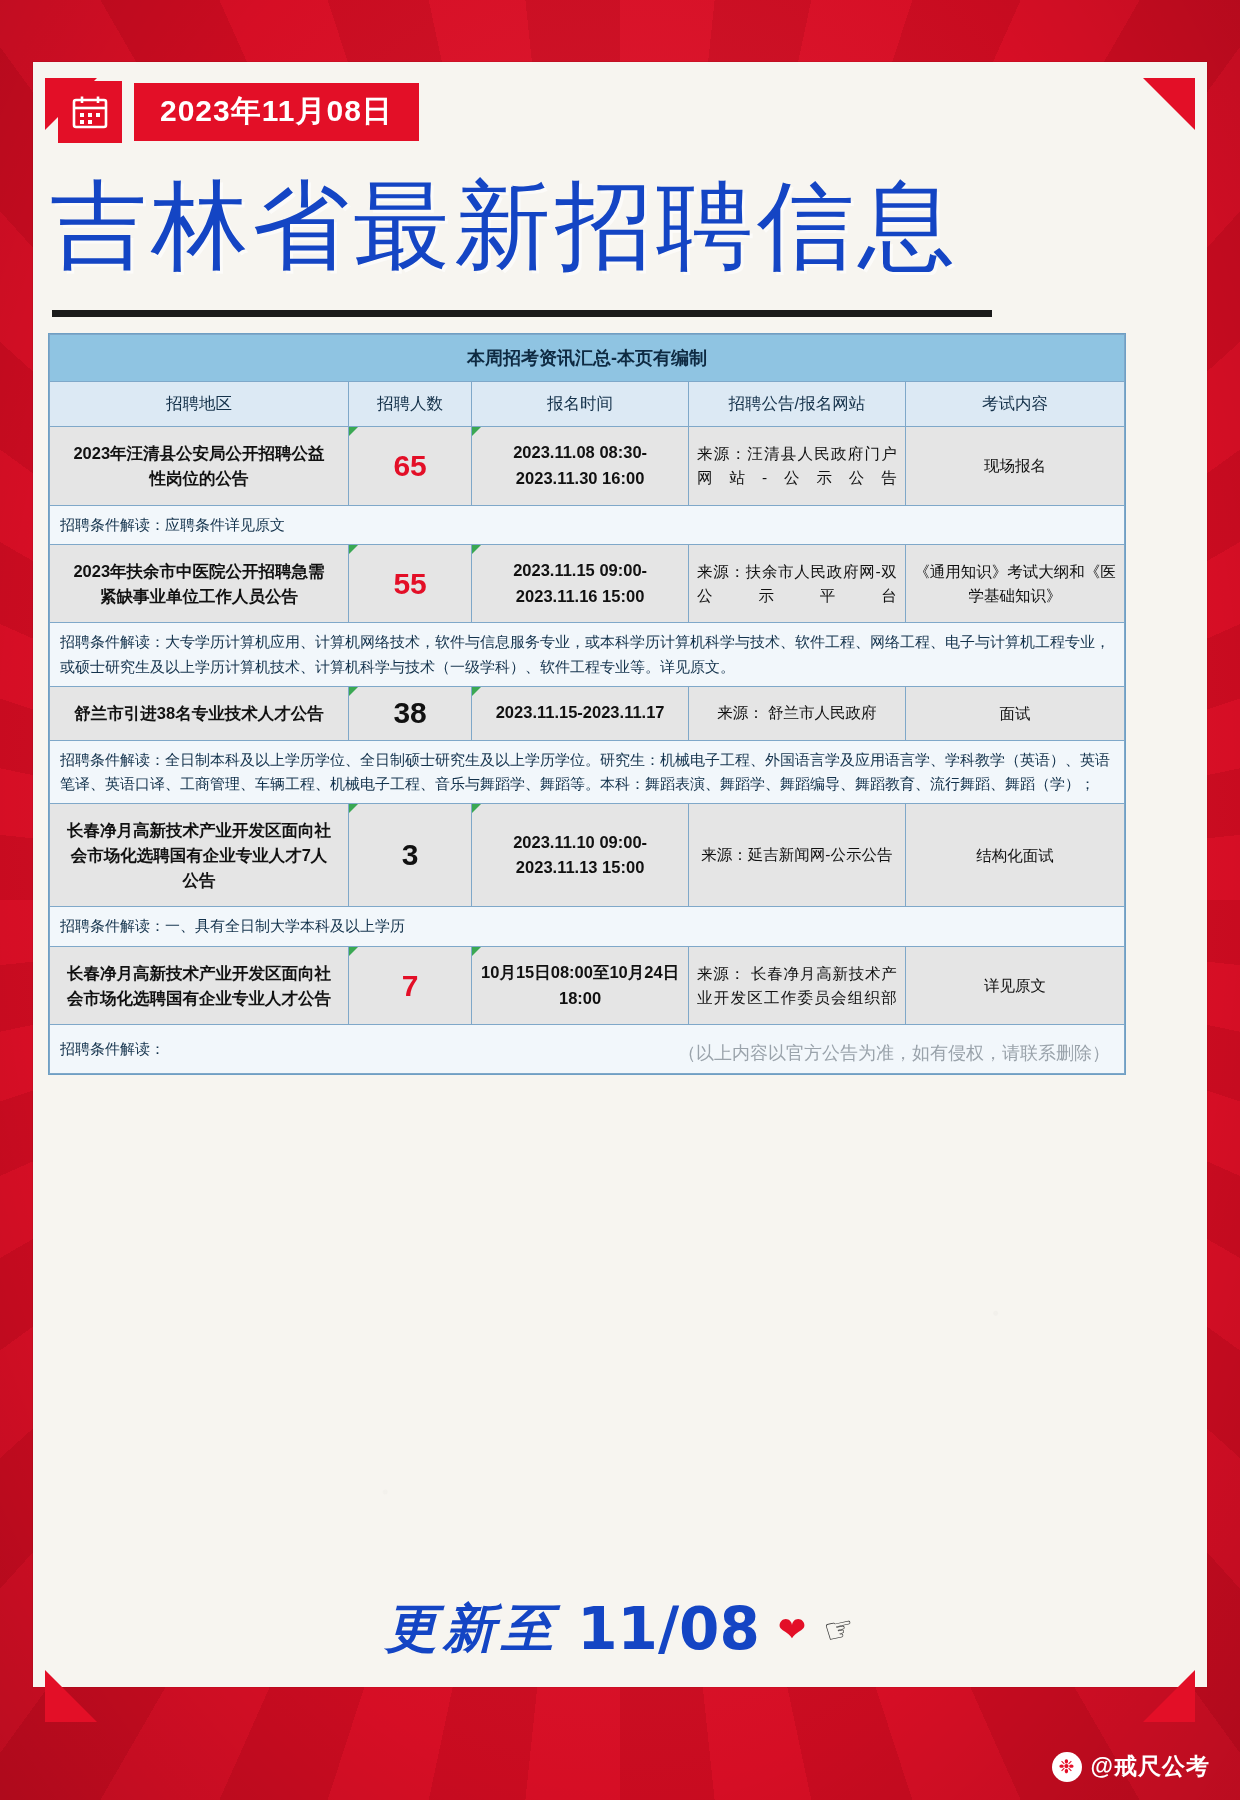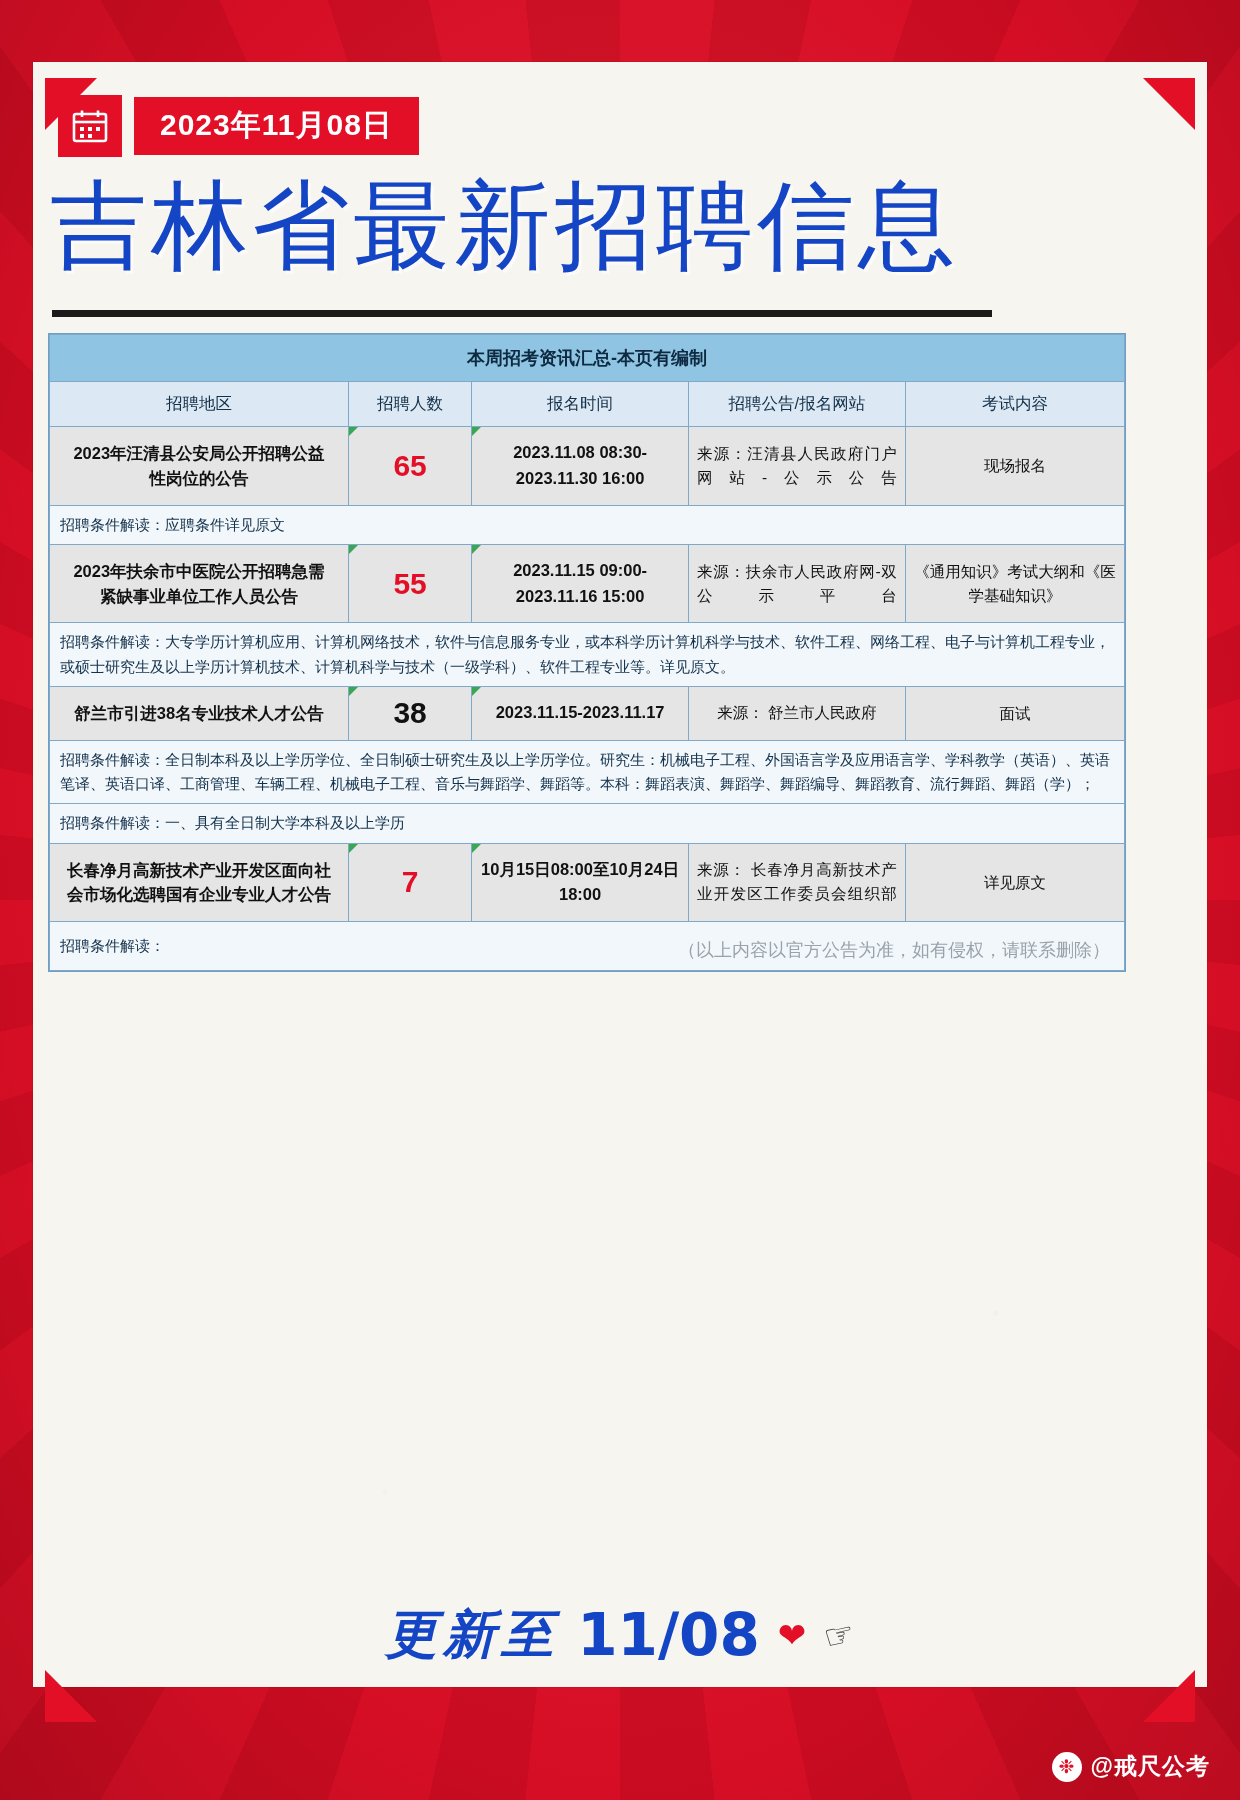--- a/index.html
+++ b/index.html
@@ -33,21 +33,21 @@
     box-shadow:0 0 0 1px rgba(0,0,0,0.05);
   }
   
   .corner{position:absolute;width:0;height:0;}
   .corner.tl{left:45px;top:78px;border-top:52px solid #e30f27;border-right:52px solid transparent;}
   .corner.tr{right:45px;top:78px;border-top:52px solid #e30f27;border-left:52px solid transparent;}
   .corner.bl{left:45px;bottom:78px;border-bottom:52px solid #e30f27;border-right:52px solid transparent;}
   .corner.br{right:45px;bottom:78px;border-bottom:52px solid #e30f27;border-left:52px solid transparent;}
 
   
-  .date-row{position:absolute;left:58px;top:95px;display:flex;align-items:center;}
+  .date-row{position:absolute;left:58px;top:81px;display:flex;align-items:center;}
   .cal-icon{
     width:64px;height:62px;background:#e30f27;display:flex;align-items:center;justify-content:center;
   }
   .cal-icon svg{display:block;}
   .date-badge{
     margin-left:12px;background:#e30f27;color:#fff;
     font-size:30px;font-weight:bold;letter-spacing:1px;
     padding:13px 26px 15px 26px;line-height:1;
   }
 
@@ -101,21 +101,21 @@
     content:"";position:absolute;left:0;top:0;
     border-top:9px solid #3aa853;border-right:9px solid transparent;
   }
   .footnote{
     position:absolute;right:14px;bottom:5px;color:#9aa3ab;font-size:18px;
   }
   .cond-last{position:relative;height:34px;}
 
   
   .hand{
-    position:absolute;left:0;right:0;bottom:130px;
+    position:absolute;left:0;right:0;bottom:136px;
     display:flex;align-items:center;justify-content:center;gap:18px;
   }
   .hand-cn{
     font-family:"DejaVu Serif","Liberation Serif",serif;
     color:#1445c4;font-size:52px;font-weight:bold;font-style:italic;letter-spacing:6px;
   }
   .hand-num{
     font-family:"DejaVu Sans","Liberation Sans",sans-serif;
     color:#1445c4;font-size:58px;font-weight:bold;
   }
@@ -212,20 +212,27 @@
         <td class="job-name">舒兰市引进38名专业技术人才公告</td>
         <td class="num greenmark">38</td>
         <td class="when greenmark">2023.11.15-2023.11.17</td>
         <td class="src">来源： 舒兰市人民政府</td>
         <td class="exam">面试</td>
       </tr>
       <tr class="cond">
         <td colspan="5">招聘条件解读：全日制本科及以上学历学位、全日制硕士研究生及以上学历学位。研究生：机械电子工程、外国语言学及应用语言学、学科教学（英语）、英语笔译、英语口译、工商管理、车辆工程、机械电子工程、音乐与舞蹈学、舞蹈等。本科：舞蹈表演、舞蹈学、舞蹈编导、舞蹈教育、流行舞蹈、舞蹈（学）；</td>
       </tr>
 
+      <tr>
+        <td class="job-name">长春净月高新技术产业开发区面向社会市场化选聘国有企业专业人才7人公告</td>
+        <td class="num greenmark">3</td>
+        <td class="when greenmark">2023.11.10 09:00-2023.11.13 15:00</td>
+        <td class="src">来源：延吉新闻网-公示公告</td>
+        <td class="exam">结构化面试</td>
+      </tr>
       <tr class="cond">
         <td colspan="5">招聘条件解读：一、具有全日制大学本科及以上学历</td>
       </tr>
 
       <tr>
         <td class="job-name">长春净月高新技术产业开发区面向社会市场化选聘国有企业专业人才公告</td>
         <td class="num red greenmark">7</td>
         <td class="when greenmark">10月15日08:00至10月24日18:00</td>
         <td class="src just">来源： 长春净月高新技术产业开发区工作委员会组织部</td>
         <td class="exam">详见原文</td>

